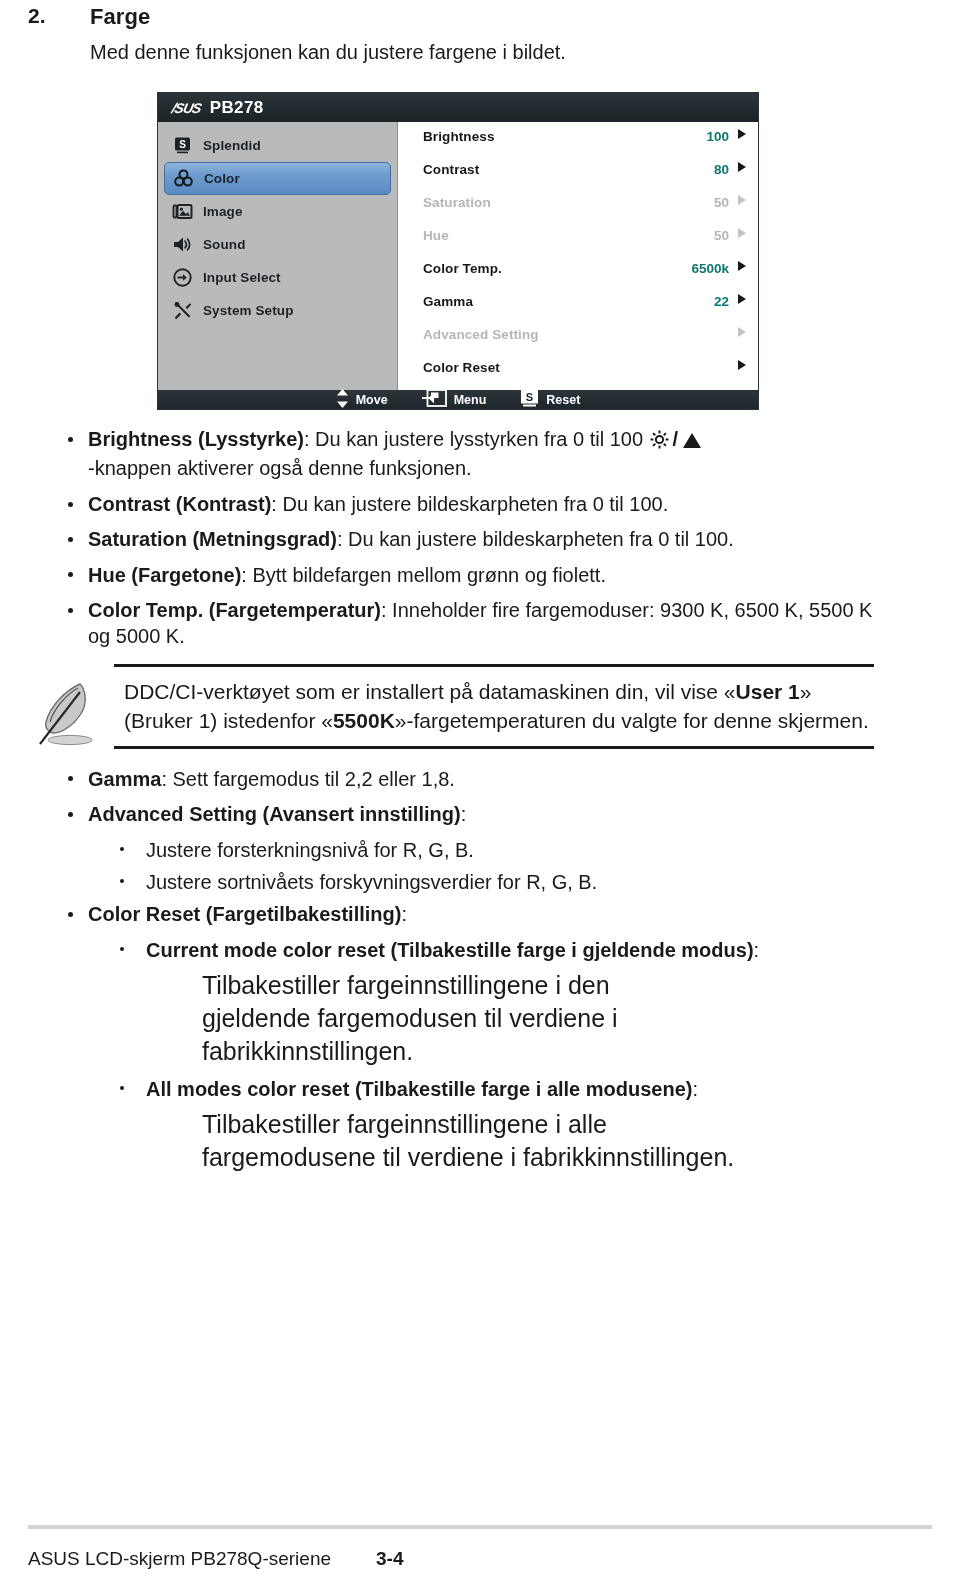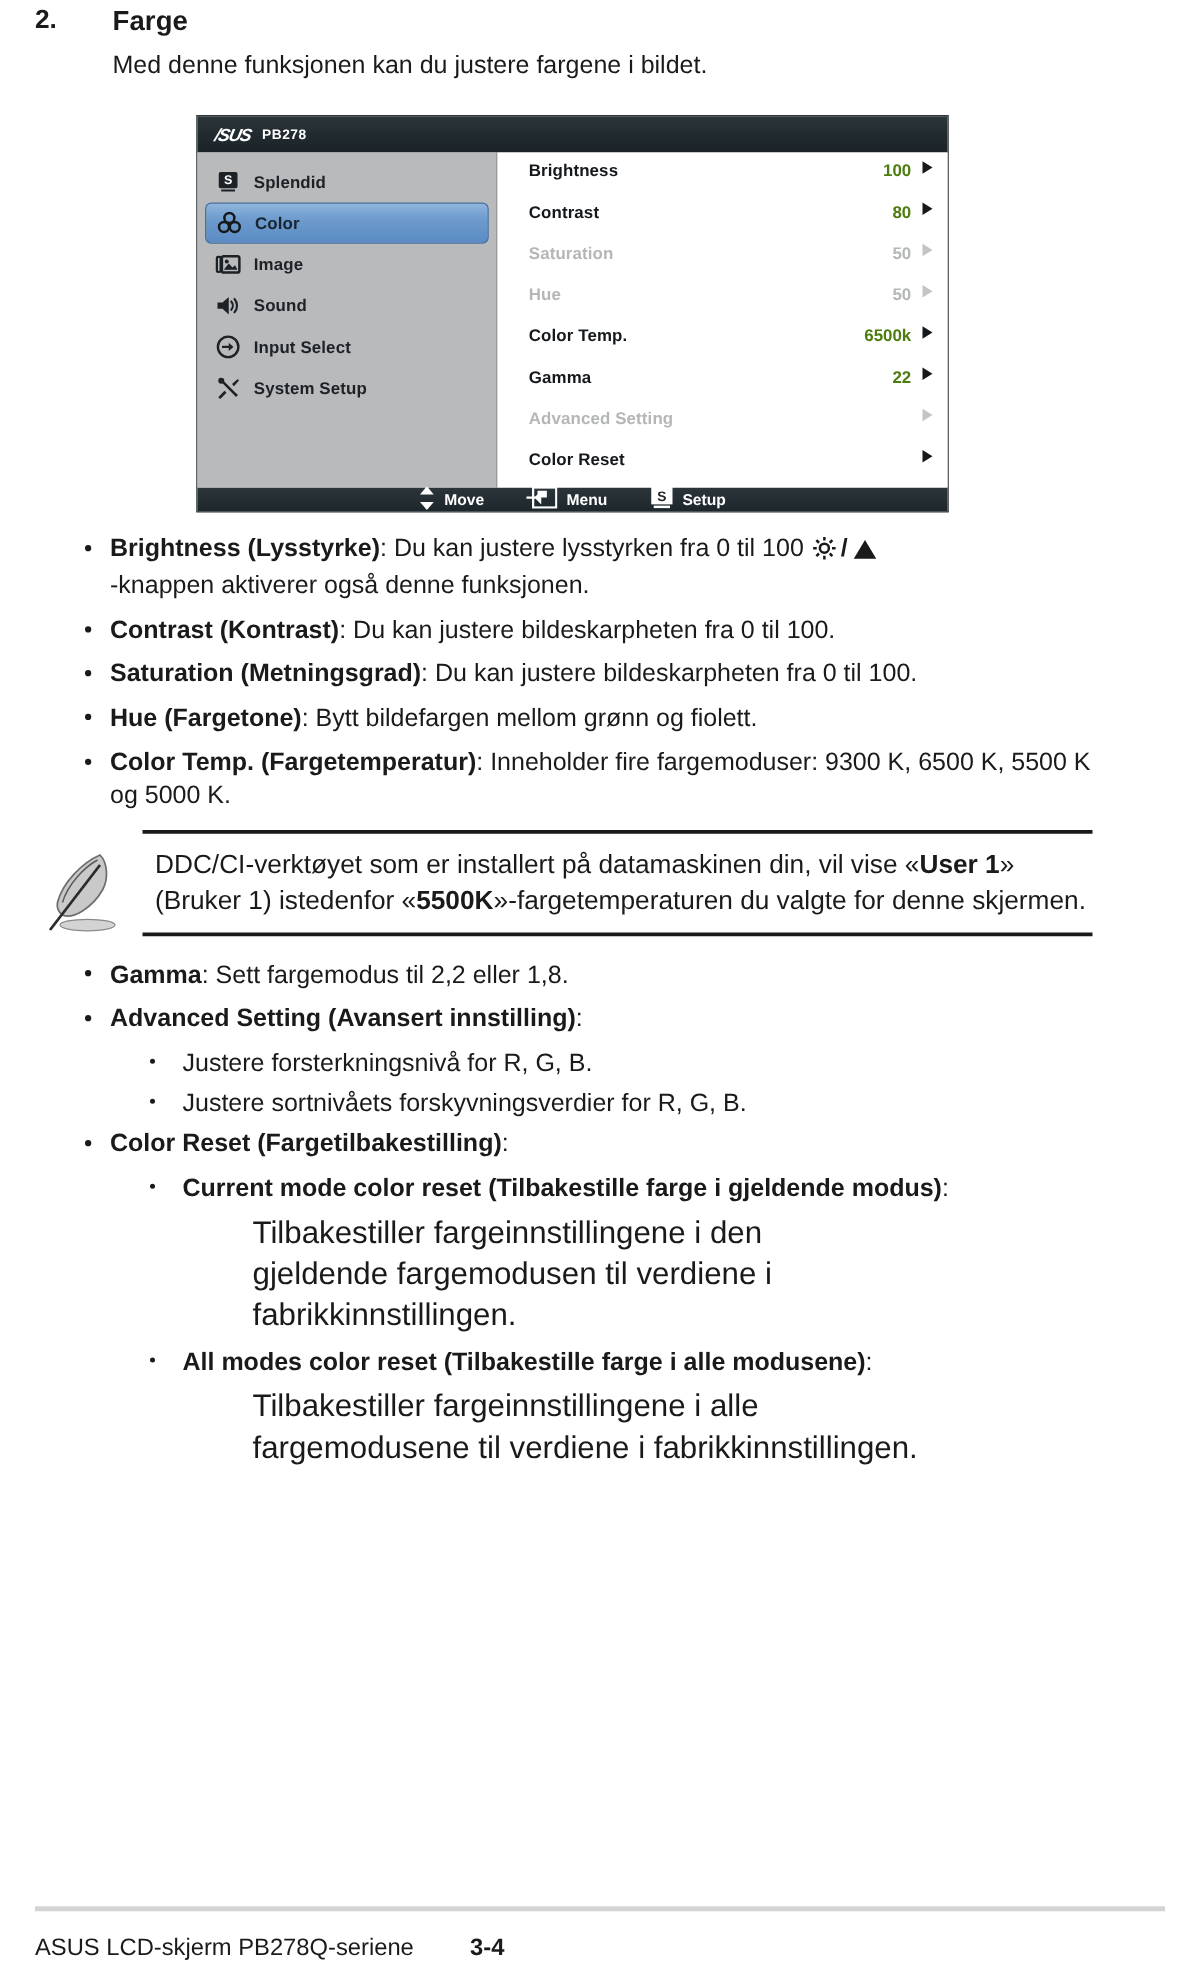--- a/index.html
+++ b/index.html
@@ -32,21 +32,21 @@
     height: 29px;
     background: linear-gradient(180deg,#2c3539 0%, #212a2e 55%, #1b2327 100%);
     display:flex; align-items:center; padding-left: 14px; gap: 9px;
   }
   .asus-logo {
     color:#fff; font-size: 14px; font-weight: bold;
     font-style: italic; letter-spacing: -1px;
     transform: skewX(-12deg);
     font-family: "Liberation Sans", sans-serif;
   }
-  .osd-model { color:#fff; font-size: 11px; font-weight: bold; letter-spacing: .4px; }
+  .osd-model { color:#fff; font-size: 17px; font-weight: bold; letter-spacing: .4px; }
 
   .osd-body { display:flex; height: 268px; }
   .osd-left {
     width: 240px; flex:0 0 240px;
     background: #b9babc;
     border-right: 1px solid #8c8e90;
     padding-top: 7px;
   }
   .osd-right { flex:1; background:#ffffff; padding-top: 7px; }
 
@@ -61,21 +61,21 @@
   }
   .menu-label { font-size: 13.5px; font-weight: bold; color:#1d2226; letter-spacing:.1px; }
   .menu-item.sel .menu-label { color:#182430; }
   .ic { width: 21px; height: 21px; flex:0 0 21px; display:block; }
 
   .opt-row {
     height: 33px; display:flex; 
     padding: 0 12px 0 25px;
   }
   .opt-name { font-size: 13.5px; font-weight: bold; color:#15191c; flex:1; letter-spacing:.1px; }
-  .opt-val { font-size: 13.5px; font-weight: bold; color:#4d7c0f; margin-right: 9px; }
+  .opt-val { font-size: 13.5px; font-weight: bold; color:#0f766e; margin-right: 9px; }
   .opt-arrow { width:0;height:0; border-left: 8px solid #15191c; border-top:5.5px solid transparent; border-bottom:5.5px solid transparent; }
   .opt-row.dim .opt-name, .opt-row.dim .opt-val { color:#b4b6b8; }
   .opt-row.dim .opt-arrow { border-left-color:#c2c4c6; }
 
   .osd-foot {
     height: 19px; background: linear-gradient(180deg,#2c3539 0%, #1d262a 100%);
     display:flex; align-items:center; justify-content:center; gap: 34px;
   }
   .foot-item { display:flex; align-items:center; gap:7px; color:#fff; font-size:12.5px; font-weight:bold; }
   .foot-ic { display:block; }
@@ -285,21 +285,21 @@
           <span>Menu</span>
         </div>
         <div class="foot-item">
           <span class="foot-ic">
             <svg width="19" height="18" viewBox="0 0 19 18">
                 <rect x="1" y="0.5" width="17" height="14" fill="#fff"></rect>
                 <text x="9.5" y="11.5" font-size="11" font-weight="bold" fill="#1d2226" text-anchor="middle" font-family="Liberation Sans, sans-serif">S</text>
                 <rect x="3" y="15.5" width="13" height="2" fill="#fff"></rect>
               </svg>
           </span>
-          <span>Setup</span>
+          <span>Reset</span>
         </div>
       </div>
 
     </div>
   </div>
 
   <div class="bullets">
 
     <div class="b-row">
       <div class="b-dot"><span></span></div>

